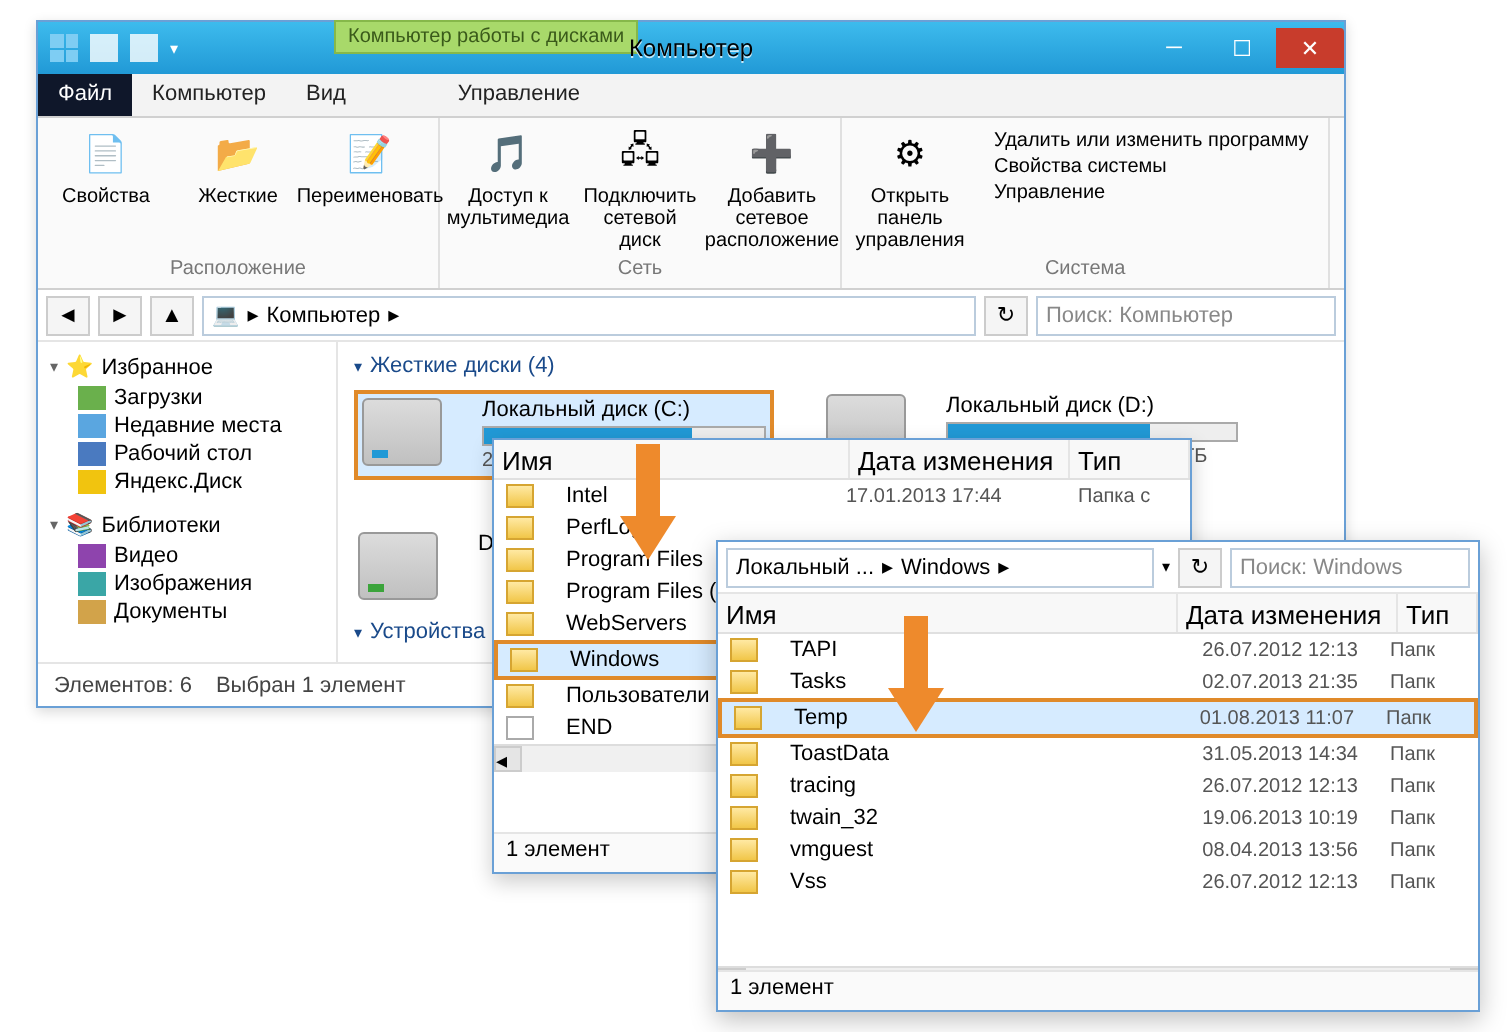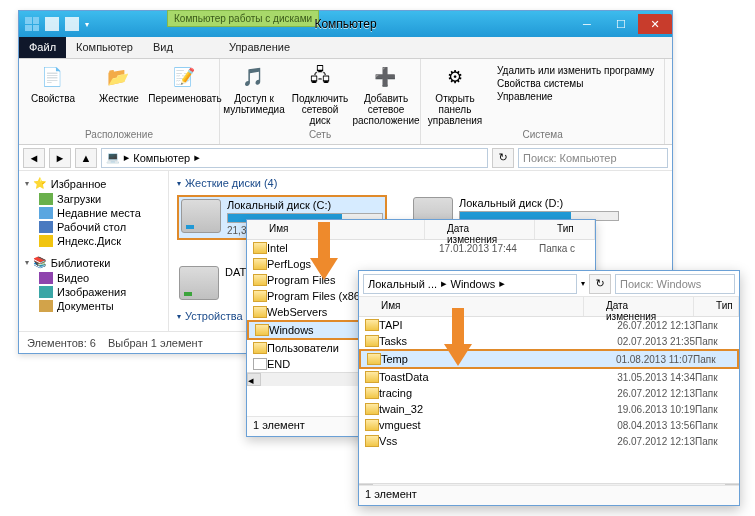--- a/index.html
+++ b/index.html
@@ -42,44 +42,44 @@
 .navpane { width: 150px; border-right: 1px solid #e5e5e5; padding: 6px; }
 .navgroup { margin-bottom: 8px; }
 .navgroup .hdr { display: flex; align-items: center; gap: 4px; font-size: 11px; margin-bottom: 2px; }
 .navgroup .hdr .arr { font-size: 8px; color: #666; }
 .navitem { display: flex; align-items: center; gap: 4px; padding: 1px 0 1px 14px; font-size: 11px; }
 .navitem .ic { width: 14px; height: 12px; }
 
 .content1 { flex: 1; padding: 6px 8px; overflow: hidden; }
 .section-hdr { display: flex; align-items: center; gap: 4px; color: #1a4a8a; font-size: 11px; margin-bottom: 6px; }
 .drives { display: flex; gap: 24px; flex-wrap: wrap; }
-.drive { display: flex; gap: 6px; width: 210px; padding: 2px; }
+.drive { display: flex; gap: 20px; width: 210px; padding: 2px; }
 .drive.sel { border: 2px solid #e08a2a; background: #d6ebff; }
 .drive .dic { width: 40px; height: 34px; background: linear-gradient(#dcdcdc,#c0c0c0); border: 1px solid #999; border-radius: 3px; position: relative; }
 .drive .dic::after { content:''; position:absolute; bottom:3px; left:4px; width:8px; height:4px; background:#3ba43b; }
 .drive.sel .dic::after { background:#2199d6; }
 .drive .dinfo { flex: 1; }
 .drive .dname { font-size: 11px; }
 .drive .dbar { height: 10px; border: 1px solid #aaa; margin: 2px 0; background: #eee; position: relative; }
 .drive .dbar .fill { height: 100%; }
 .drive.sel .dbar .fill { background: #2199d6; width: 74%; }
 .drive .dbar .fill.d { background: #2199d6; width: 70%; }
 .drive .dfree { font-size: 10px; color: #555; }
 
 .status1 { height: 22px; border-top: 1px solid #e5e5e5; display: flex; align-items: center; padding: 0 8px; gap: 12px; font-size: 10px; color: #444; }
 
 
 .win2 { position: absolute; left: 246px; top: 219px; width: 350px; height: 218px; border: 1px solid #6aa0d6; background: #fff; box-shadow: 0 4px 10px rgba(0,0,0,.2); }
 .cols { height: 20px; border-bottom: 1px solid #e0e0e0; display: flex; background: #f8f8f8; }
-.cols div { padding: 3px 22px; font-size: 10px; border-right: 1px solid #e5e5e5; }
+.cols div { padding: 3px 4px; font-size: 13px; border-right: 1px solid #e5e5e5; }
 .cols .c-name { flex: 1; }
 .cols .c-date { width: 110px; }
 .cols .c-type { width: 60px; }
 .flist { overflow: hidden; }
-.frow { display: flex; align-items: center; padding: 2px 6px; gap: 0; }
+.frow { display: flex; align-items: center; padding: 2px 6px; gap: 16px; }
 .frow .fic { width: 14px; height: 12px; background: linear-gradient(#ffe9a3,#f1c648); border: 1px solid #d6a531; }
 .frow .fname { flex: 1; font-size: 11px; }
 .frow .fdate { width: 100px; font-size: 10px; color: #555; }
 .frow .ftype { width: 50px; font-size: 10px; color: #555; }
 .frow.sel { border: 2px solid #e08a2a; background: #d6ebff; }
 .status2 { position: absolute; bottom: 0; left: 0; right: 0; height: 20px; border-top: 1px solid #e5e5e5; padding: 2px 6px; font-size: 10px; background: #fafafa; }
 
 
 .win3 { position: absolute; left: 358px; top: 270px; width: 382px; height: 236px; border: 1px solid #6aa0d6; background: #fff; box-shadow: 0 4px 12px rgba(0,0,0,.25); }
 .win3 .addr { border-top: none; }

